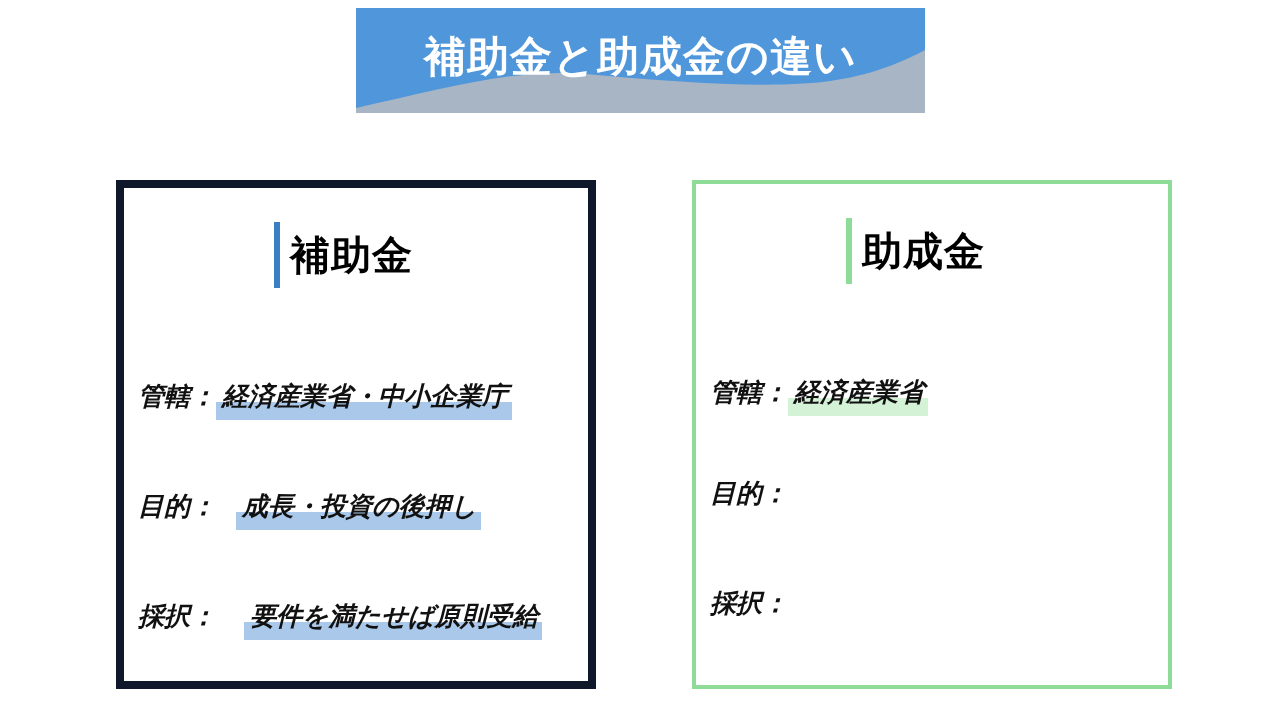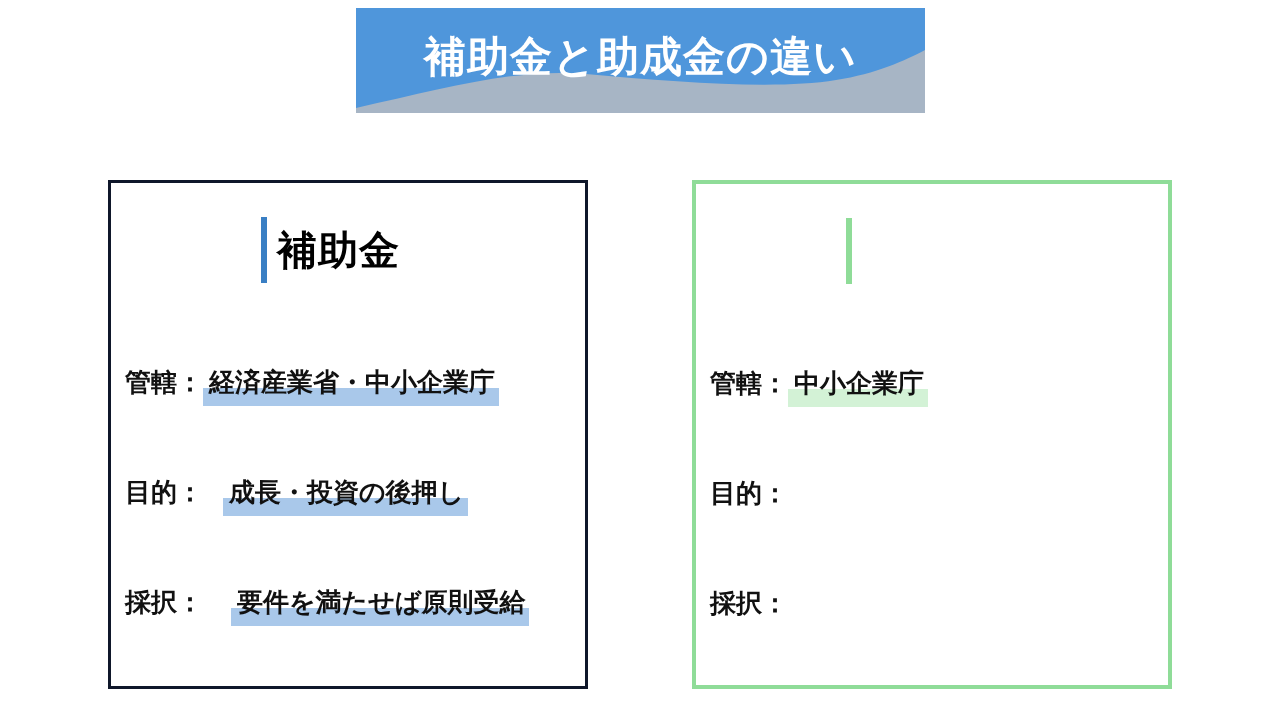--- a/index.html
+++ b/index.html
@@ -15,37 +15,37 @@
     .banner-title {
       position: absolute; left: 0; top: 0; width: 100%; height: 100%;
       display: flex; align-items: center; justify-content: center;
       color: #ffffff; font-size: 42px; font-weight: bold; letter-spacing: 1px;
       padding-bottom: 8px; box-sizing: border-box; text-align: right;
     }
     .panel {
       position: absolute; top: 180px; width: 480px; height: 509px;
       box-sizing: border-box; background: #fff;
     }
-    .panel.left { left: 108px; border: 3px solid #0f172a; }
+    .panel.left { left: 116px; border: 8px solid #0f172a; }
     .panel.right { left: 692px; border: 4px solid #8fdc98; }
     .panel-heading {
       position: absolute; top: 34px; height: 66px; display: flex; align-items: center;
     }
     .panel.left .panel-heading { left: 150px; }
     .panel.right .panel-heading { left: 150px; }
     .heading-bar { width: 6px; height: 66px; margin-right: 10px; }
     .panel.left .heading-bar { background: #3a7fc4; }
     .panel.right .heading-bar { background: #8fdc98; }
     .heading-text { font-size: 40px; font-weight: bold; color: #000; letter-spacing: 1px; }
     .row {
       position: absolute; left: 14px; display: flex; align-items: flex-end;
-      font-size: 26px; font-weight: bold; color: #111;
+      font-size: 26px; font-weight: bold; color: #111; font-style: italic;
     }
     .row .label { white-space: nowrap; }
-    .row .value { position: relative; white-space: nowrap; padding: 0 4px 0 6px; }
+    .row .value { position: relative; white-space: nowrap; padding: 0 4px 0 6px; margin-top: 9px; }
     .row .value::before {
       content: ""; position: absolute; left: 0; right: 0; bottom: -6px; height: 18px; z-index: 0;
     }
     .panel.left .row .value::before { background: #a9c8ea; }
     .panel.right .row .value::before { background: #d3f2d6; }
     .row .value span { position: relative; z-index: 1; }
     .row.r1 { top: 182px; }
     .row.r2 { top: 292px; gap: 20px; }
     .row.r3 { top: 402px; gap: 28px; }
   </style>
@@ -74,24 +74,25 @@
   </div>
   <div class="row r3">
     <span class="label">採択：</span>
     <span class="value"><span>要件を満たせば原則受給</span></span>
   </div>
 </div>
 
 <div class="panel right">
   <div class="panel-heading">
     <div class="heading-bar"></div>
+    <div class="heading-text">助成金</div>
   </div>
   <div class="row r1">
     <span class="label">管轄：</span>
-    <span class="value"><span>中小企業庁</span></span>
+    <span class="value"><span>経済産業省</span></span>
   </div>
   <div class="row r2">
     <span class="label">目的：</span>
   </div>
   <div class="row r3">
     <span class="label">採択：</span>
   </div>
 </div>
 
 </body></html>

